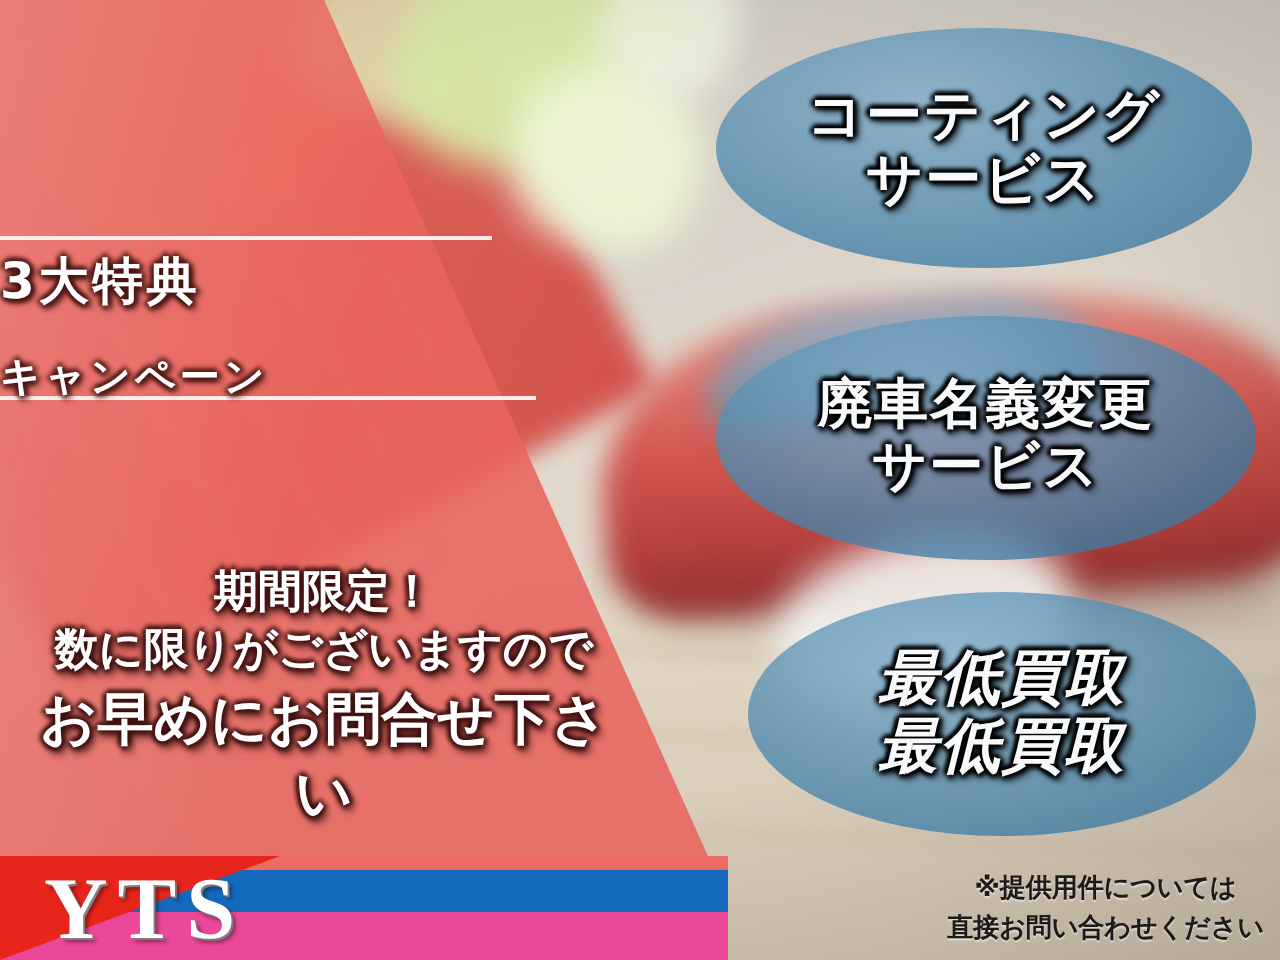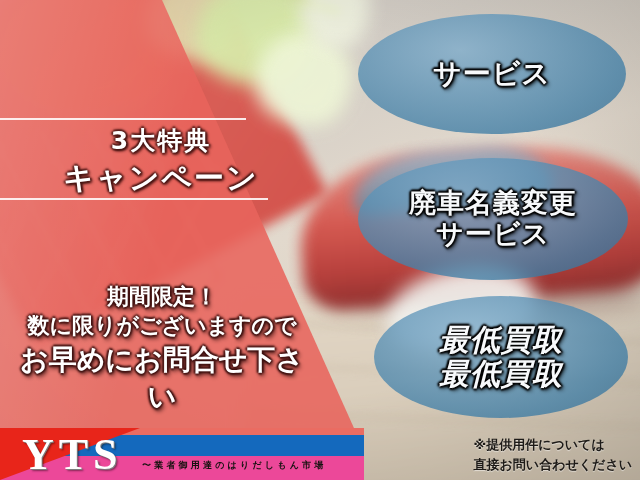--- a/index.html
+++ b/index.html
@@ -99,30 +99,30 @@
     background:linear-gradient(105deg,rgba(255,255,255,.16) 0%,rgba(255,255,255,0) 46%);
     clip-path:polygon(0 0,162px 0,358px 437px,0 437px);
   }
   .rule{
     position:absolute;height:2px;background:rgba(255,255,255,.88);
   }
   .rule-top{left:0;top:118px;width:246px;}
   .rule-bot{left:0;top:198px;width:268px;}
 
   
-  .ttl-block{position:absolute;left:0;top:126px;width:250px;text-align:center;padding-left:36px;}
+  .ttl-block{position:absolute;left:0;top:126px;width:250px;text-align:left;}
   .ttl{
     font-weight:bold;color:#fff;letter-spacing:2px;line-height:1.16;
     text-shadow:
       2px 0 2px rgba(70,20,18,.85),-2px 0 2px rgba(70,20,18,.85),
       0 2px 2px rgba(70,20,18,.85),0 -2px 2px rgba(70,20,18,.85),
       2px 2px 3px rgba(70,20,18,.9);
   }
   .ttl-1{font-size:25px;}
-  .ttl-2{font-size:30px;margin-top:6px;}
+  .ttl-2{font-size:20px;margin-top:22px;}
 
   .promo-block{position:absolute;left:0;top:282px;width:312px;text-align:center;}
   .promo{
     font-weight:bold;color:#fff;line-height:1.34;letter-spacing:0px;
     text-shadow:
       2px 0 2px rgba(60,16,14,.9),-2px 0 2px rgba(60,16,14,.9),
       0 2px 2px rgba(60,16,14,.9),0 -2px 2px rgba(60,16,14,.9),
       2px 3px 4px rgba(40,10,10,.9);
     margin-left: 12px;
   }
@@ -173,21 +173,21 @@
       2px 0 2px rgba(0,0,0,.95),-2px 0 2px rgba(0,0,0,.95),
       0 2px 2px rgba(0,0,0,.95),0 -2px 2px rgba(0,0,0,.95),
       2px 2px 4px rgba(0,0,0,.95),-1px -1px 2px rgba(0,0,0,.9);
   }
   .t1{font-size:28px;}
   .t2{font-size:27px;text-align:center;}
   .t3{font-size:30px;}
 
   
   .note{
-    position:absolute;right:8px;bottom:6px;text-align:left;
+    position:absolute;right:8px;bottom:6px;text-align:center;
     font-size:13px;font-weight:bold;color:#1d1a17;line-height:1.5;
     text-shadow:0 1px 1px rgba(255,255,255,.55);
   }
 </style>
 </head>
 <body>
 
 <div id="banner">
 
   <div class="bg">
@@ -226,25 +226,25 @@
     <div class="promo promo-1">期間限定！</div>
     <div class="promo promo-2">数に限りがございますので</div>
     <div class="promo promo-3">お早めにお問合せ下さい</div>
   </div>
 
   <div class="logo">
     <div class="logo-blue"></div>
     <div class="logo-redtop"></div>
     <div class="logo-red"></div>
     <div class="logo-yts">YTS</div>
-    <div class="logo-tag">〜業者御用達のはりだしもん市場</div>
   </div>
 
   <div class="oval oval-1">
     <div class="oval-txt t1">
+      <div>コーティング</div>
       <div>サービス</div>
     </div>
   </div>
 
   <div class="oval oval-2">
     <div class="oval-txt t2">
       <div>廃車名義変更</div>
       <div>サービス</div>
     </div>
   </div>

